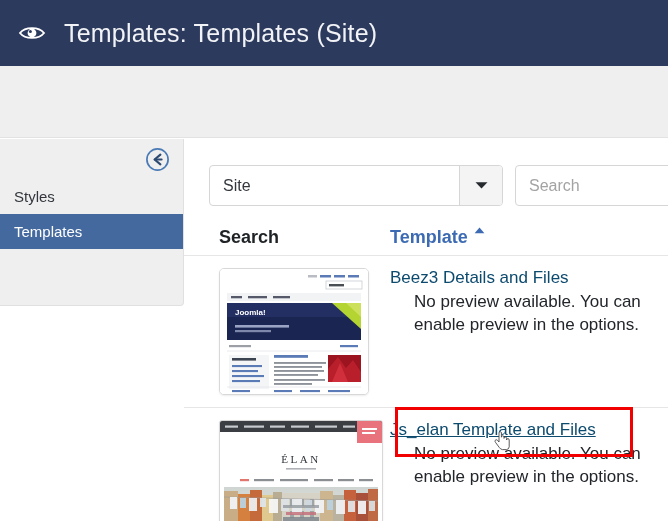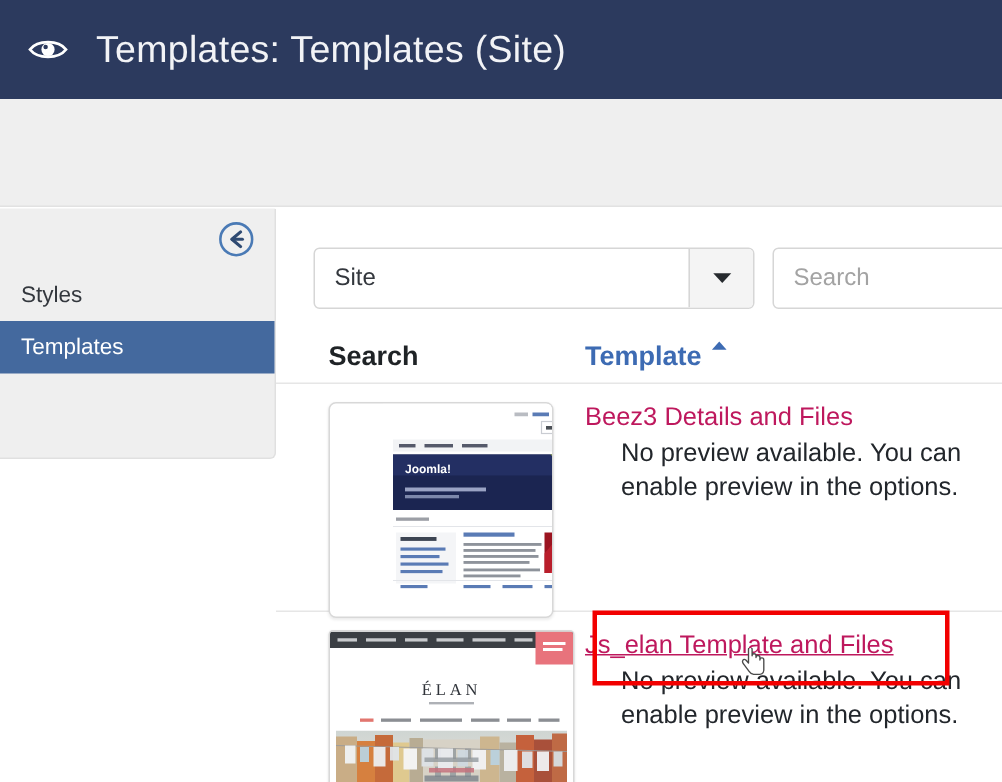--- a/index.html
+++ b/index.html
@@ -154,21 +154,21 @@
   .td-image {
     width: 206px;
     padding-left: 35px; padding-top: 12px;
   }
   .td-text {
     padding-top: 12px;
     padding-right: 6px;
   }
   .tmpl-link {
     font-size: 17px;
-    color: #be185d;
+    color: #0c4a6e;
     cursor: pointer;
     display: inline-block;
   }
   .tmpl-link.hovered { text-decoration: underline; }
   .tmpl-desc {
     font-size: 17px;
     color: #22262b;
     line-height: 1.38;
     max-width: 238px;
     margin-top: 2px;
@@ -177,21 +177,21 @@
 
   
   .thumb {
     background: #ffffff;
     border: 1px solid #d8d8d8;
     border-radius: 5px;
     box-shadow: 0 1px 2px rgba(0,0,0,0.08);
     overflow: hidden;
     position: relative;
   }
-  #thumb-beez3 { width: 150px; height: 144px; padding-left: 35px; }
+  #thumb-beez3 { width: 150px; height: 127px; }
   #thumb-jselan { width: 164px; height: 110px; border-radius: 3px; }
 
   
   #highlight-box {
     position: absolute;
     left: 211px; top: 268px;
     width: 238px; height: 50px;
     border: 3px solid #f20000;
     pointer-events: none;
     z-index: 30;

